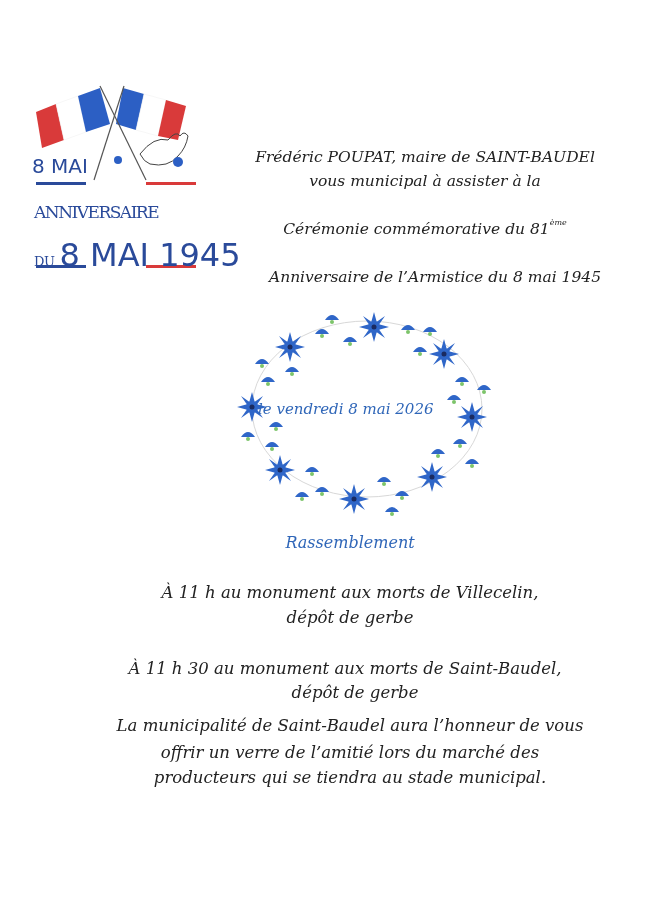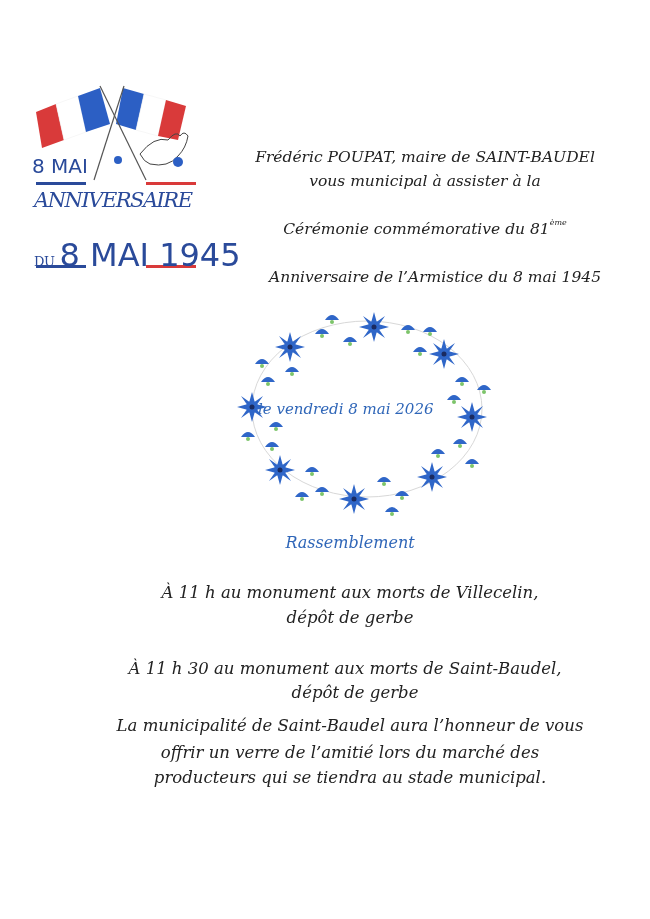--- a/index.html
+++ b/index.html
@@ -44,21 +44,21 @@
 
     <circle cx="90" cy="78" r="4" fill="#2c5fc4"></circle>
     <circle cx="150" cy="80" r="5" fill="#2c5fc4"></circle>
 
     <rect x="8" y="100" width="50" height="3" fill="#2a4a9a"></rect>
     <rect x="118" y="100" width="50" height="3" fill="#d93a3a"></rect>
     <rect x="8" y="183" width="50" height="3" fill="#2a4a9a"></rect>
     <rect x="118" y="183" width="50" height="3" fill="#d93a3a"></rect>
   </svg>
   <div class="logo-text" style="left:4px;top:72px;font-size:20px;">8 MAI</div>
-  <div class="logo-text logo-small" style="left:6px;top:106px;font-size:21px;letter-spacing:-1.5px;font-style:italic;">ANNIVERSAIRE</div>
+  <div class="logo-text logo-small" style="left:6px;top:120px;font-size:17px;letter-spacing:-1.5px;">ANNIVERSAIRE</div>
   <div class="logo-text" style="left:6px;top:154px;">
     <span class="logo-small" style="font-size:13px;">DU</span>
     <span style="font-size:32px;">8 MAI 1945</span>
   </div>
 </div>
 
 <div class="abs" style="left:200px;top:0;width:450px;height:300px;">
   <div class="line script l-head" style="left:0;width:450px;top:108px;margin-top:40px;">Frédéric POUPAT, maire de SAINT-BAUDEl</div>
   <div class="line script l-head" style="left:0;width:450px;top:172px;">vous municipal à assister à la</div>
   <div class="line script l-head" style="left:0;width:450px;top:205px;margin-top:15px;"><span>Cérémonie commémorative du 81</span><sup>ème</sup></div>

